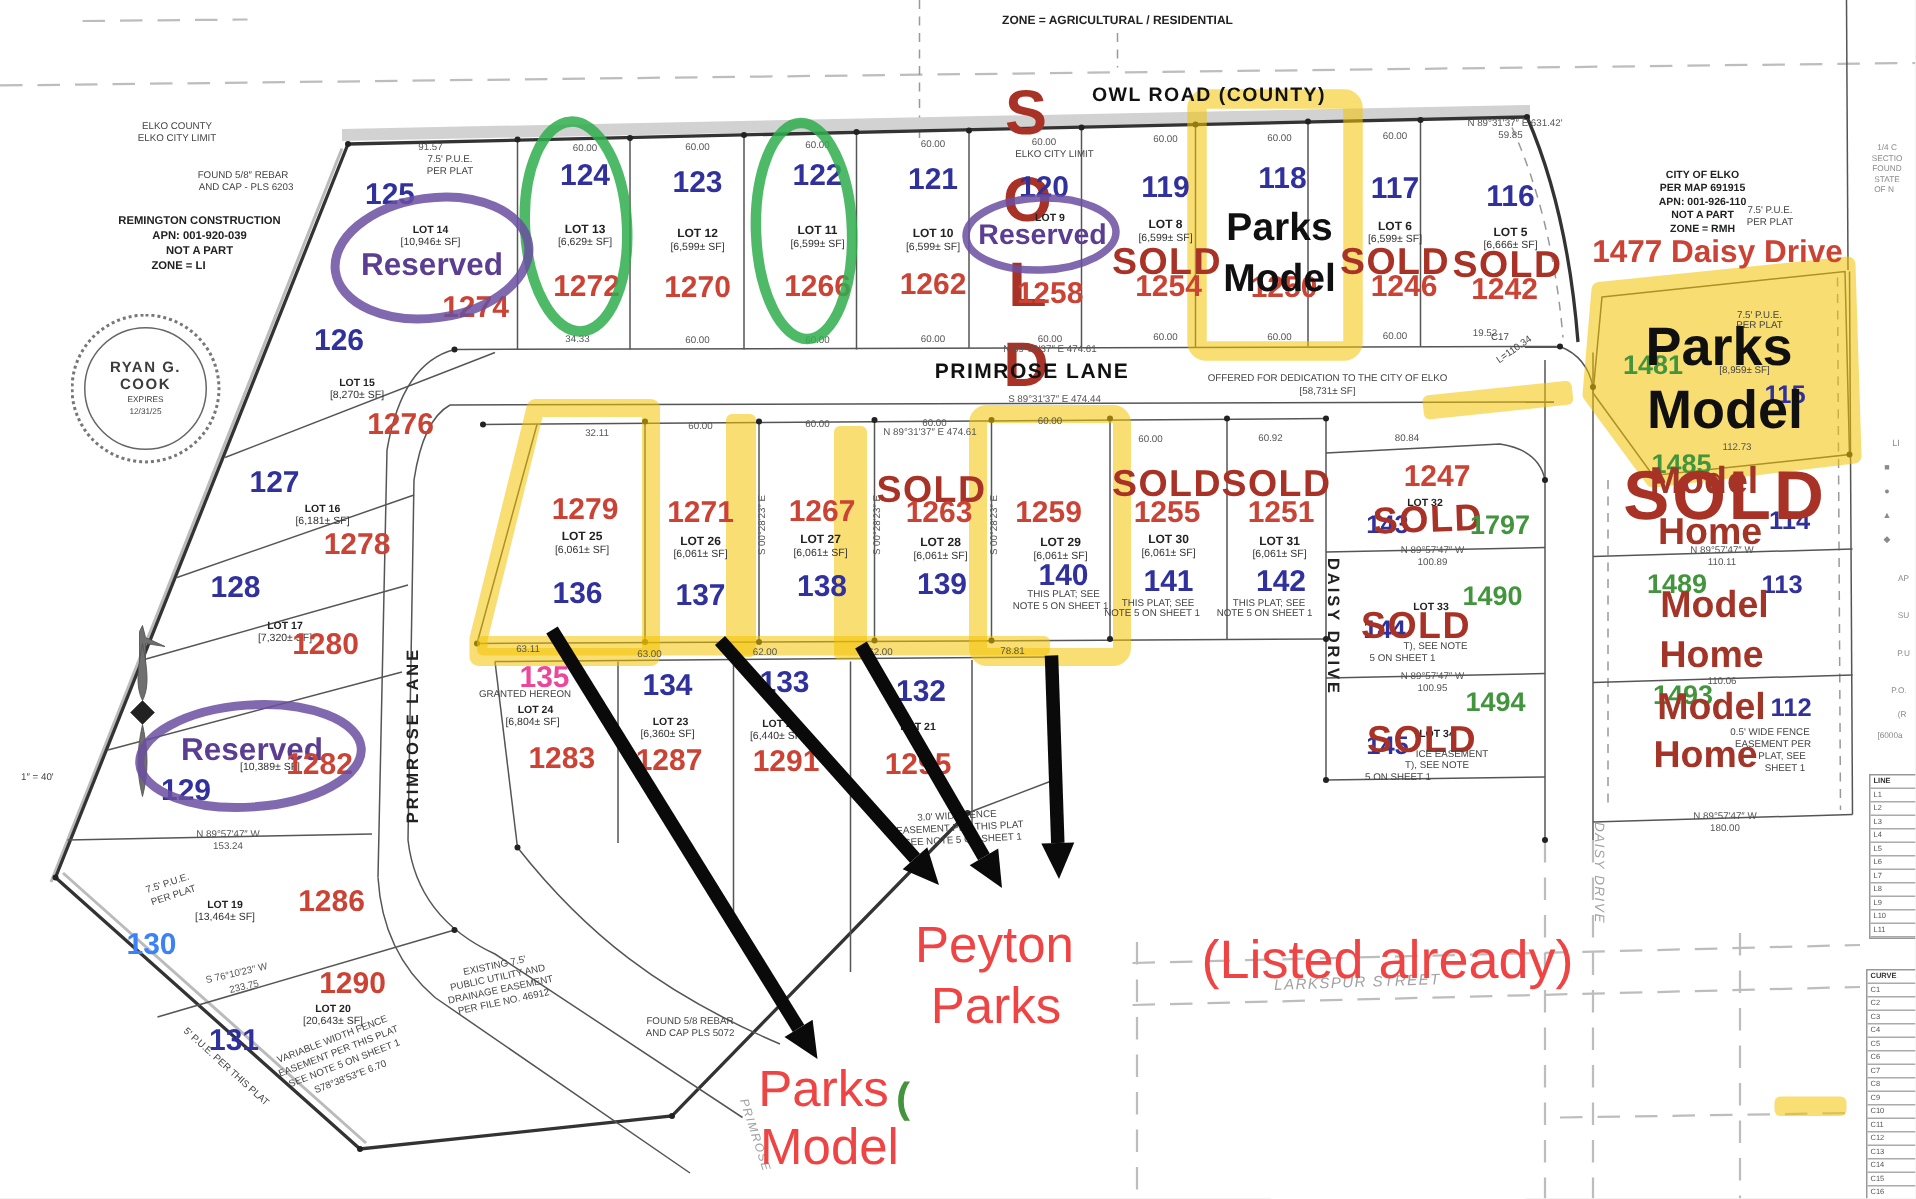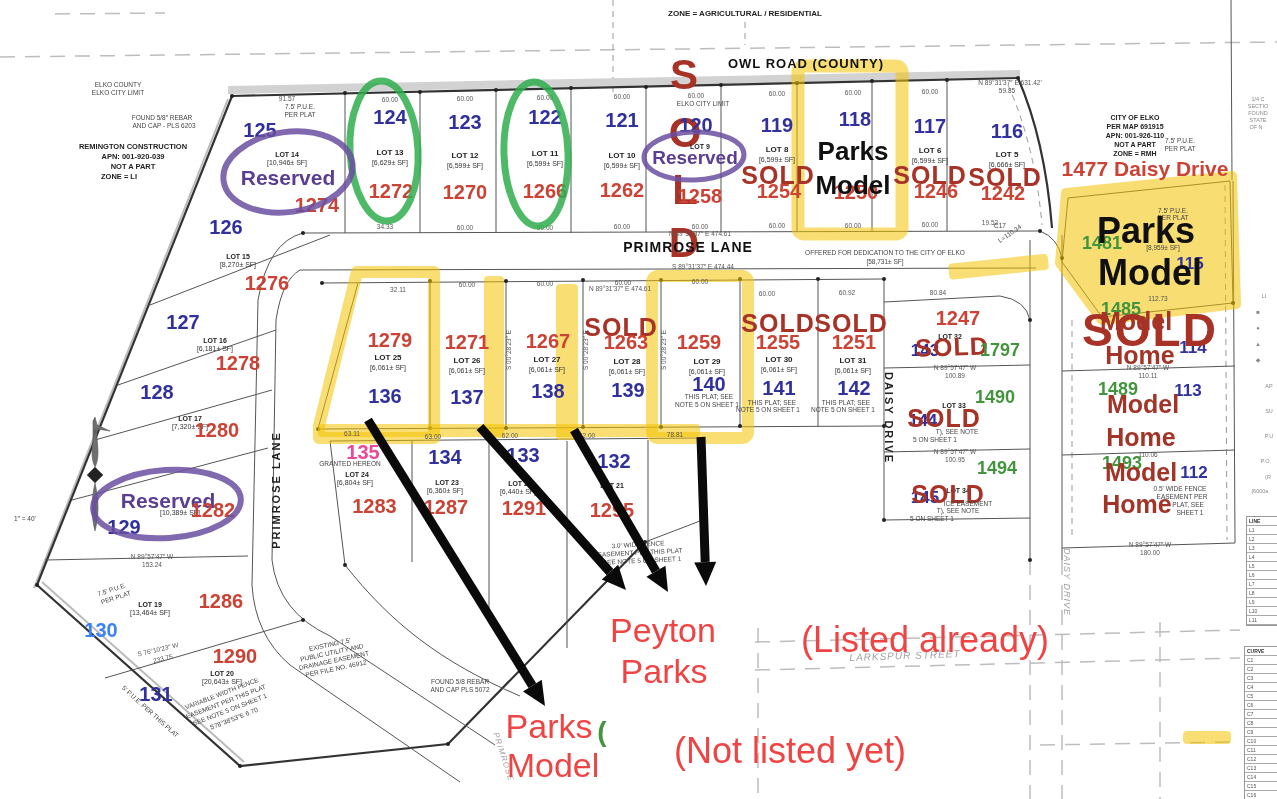--- a/index.html
+++ b/index.html
@@ -467,23 +467,30 @@
       <div class="lbl tiny" style="left: 460px; top: 690px; transform: translate(-50%, -50%) rotate(0deg);">AND CAP PLS 5072</div>
       <div class="lbl streetgray" style="left: 905px; top: 656px; transform: translate(-50%, -50%) rotate(-2deg);">LARKSPUR  STREET</div>
       <div class="lbl streetgray" style="left: 1066px; top: 582px; transform: translate(-50%, -50%) rotate(90deg); font-size: 9px;">DAISY DRIVE</div>
       <div class="lbl streetgray" style="left: 503px; top: 757px; transform: translate(-50%, -50%) rotate(72deg); font-size: 8px;">PRIMROSE</div>
       <div class="lbl blackbig" style="left: 663px; top: 630px; transform: translate(-50%, -50%) rotate(0deg);">Peyton</div>
       <div class="lbl blackbig" style="left: 664px; top: 671px; transform: translate(-50%, -50%) rotate(0deg);">Parks</div>
       <div class="lbl blackbig" style="left: 925px; top: 640px; transform: translate(-50%, -50%) rotate(0deg); font-size: 36px;">(Listed already)</div>
       <div class="lbl greenmark" style="left: 602px; top: 732px; transform: translate(-50%, -50%) rotate(0deg); color: rgb(66, 149, 61);">(</div>
       <div class="lbl blackbig" style="left: 549px; top: 726px; transform: translate(-50%, -50%) rotate(0deg);">Parks</div>
       <div class="lbl blackbig" style="left: 553px; top: 765px; transform: translate(-50%, -50%) rotate(0deg);">Model</div>
-      <div class="lbl blackbig" style="left: 790px; top: 751px; transform: translate(-50%, -50%) rotate(0deg); font-size: 36px;">(Not listed yet)</div>
     </div>
 
+  <div id="stamp">
+    <div class="inner">
+      <span class="nm">RYAN G.</span>
+      <span class="nm">COOK</span>
+      <span class="sm">EXPIRES</span>
+      <span class="sm">12/31/25</span>
+    </div>
+  </div>
 
   <svg id="north-arrow" width="50" height="120">
     <g fill="#6f6f6f" stroke="#555" stroke-width="0.6">
       <path d="M25,2 L27,10 L40,16 L27,14 L27,40 L23,40 L23,6 Z"></path>
       <path d="M25,14 C29,34 29,44 25,52 C21,44 21,34 25,14 Z"></path>
       <path d="M25,52 L33,60 L25,68 L17,60 Z" fill="#222"></path>
       <path d="M25,68 C29,86 29,100 25,116 C21,100 21,86 25,68 Z"></path>
     </g>
   </svg>
   <div class="lbl tiny" style="left:14px;top:516px">1″ = 40'</div>

